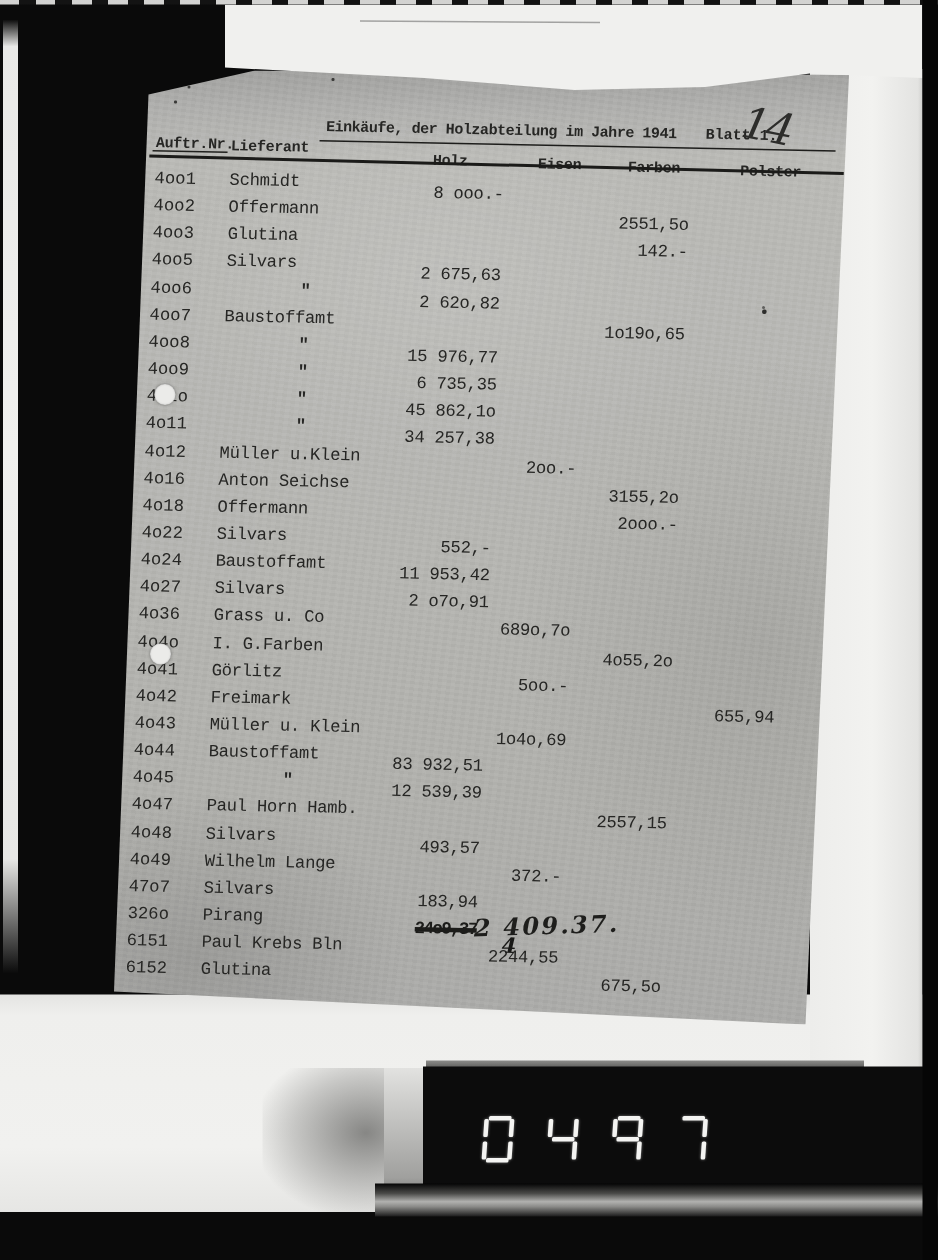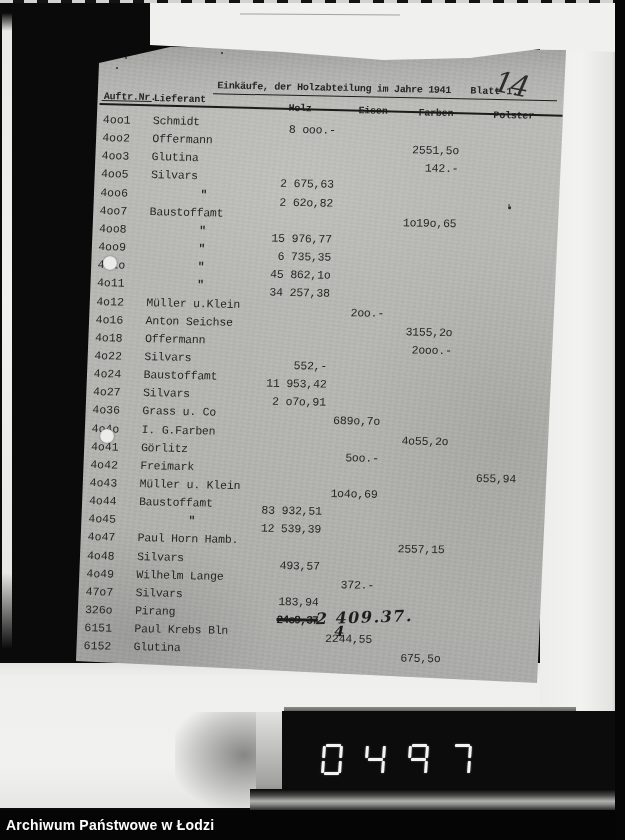--- a/index.html
+++ b/index.html
@@ -320,20 +320,17 @@
         </div>
         <div class="digit" style="left: 129px; top: 0px;">
           <div class="seg seg-a"></div>
           <div class="seg seg-b"></div>
           <div class="seg seg-c"></div>
         </div>
       </div>
   </div>
   <div class="counter-metal"></div>
 
-  <div class="banner">
-    <div class="banner-label">Archiwum Państwowe w Łodzi</div>
-  </div>
 
   <div class="sprockets"></div>
   <div class="film-strip"></div>
   <div class="frame-right"></div>
 </div>
 
 </body></html>

